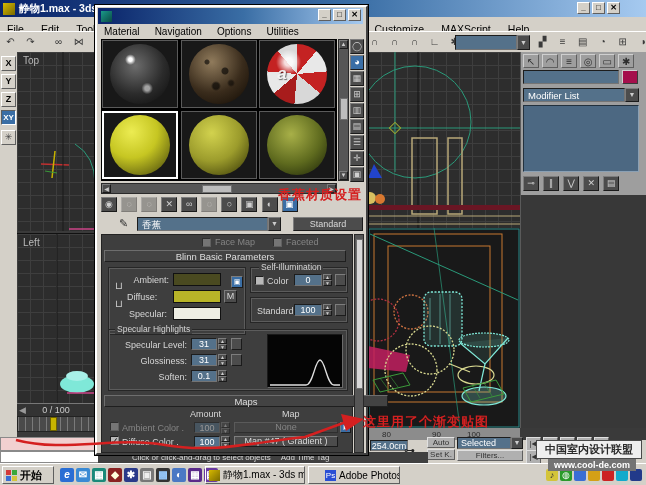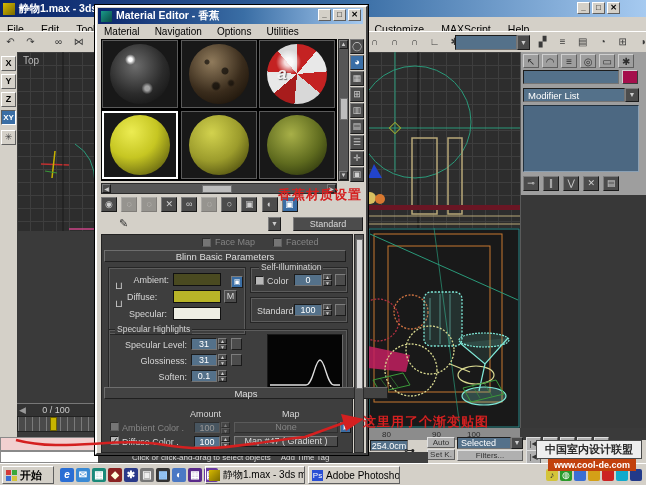--- a/index.html
+++ b/index.html
@@ -112,20 +112,29 @@
     <svg width="78" height="179" style="position:absolute;left:0;top:0;">
       <path d="M58,92 Q78,104 78,132" stroke="#2a9a7a" fill="none" stroke-width="1"></path>
       <line x1="24" y1="112" x2="52" y2="113" stroke="#c03030" stroke-width="1.5"></line>
       <line x1="38" y1="99" x2="35" y2="126" stroke="#c8b400" stroke-width="1.5"></line>
       <line x1="28" y1="119" x2="40" y2="121" stroke="#3a9a3a" stroke-width="1"></line>
       <line x1="52" y1="177" x2="78" y2="177" stroke="#cc4488" stroke-width="1.5"></line>
       <line x1="46" y1="0" x2="46" y2="179" stroke="#1b1b1b" stroke-width="1"></line>
     </svg>
   </div>
 
+  <div class="abs grid" style="left:17px;top:233px;width:78px;height:170px;border-top:1px solid #111;border-right:1px solid #111;">
+    <span class="vplabel abs" style="left:6px;top:3px;">Left</span>
+    <svg width="78" height="170" style="position:absolute;left:0;top:0;">
+      <ellipse cx="60" cy="150" rx="17" ry="9" fill="#7fe8d8"></ellipse>
+      <ellipse cx="60" cy="142" rx="11" ry="5" fill="#a8f0e8"></ellipse>
+      <line x1="50" y1="159" x2="78" y2="159" stroke="#cc4488" stroke-width="1.5"></line>
+      <line x1="40" y1="0" x2="40" y2="170" stroke="#1b1b1b" stroke-width="1"></line>
+    </svg>
+  </div>
 
   <div class="abs grid" style="left:368px;top:52px;width:152px;height:176px;">
     <svg width="152" height="176" style="position:absolute;left:0;top:0;">
       <line x1="50" y1="0" x2="50" y2="176" stroke="#141414" stroke-width="1"></line>
       <circle cx="47" cy="70" r="56" stroke="#2a9a7a" fill="none" stroke-width="1"></circle>
       <line x1="0" y1="76" x2="152" y2="76" stroke="#2a9a7a" stroke-width="1"></line>
       <line x1="27" y1="0" x2="27" y2="120" stroke="#2a9a7a" stroke-width="1"></line>
       <rect x="23" y="72" width="8" height="8" transform="rotate(45 27 76)" stroke="#9aa832" fill="none"></rect>
       <rect x="44" y="86" width="25" height="76" stroke="#b8a878" fill="none" stroke-width="1.5"></rect>
       <rect x="80" y="86" width="14" height="76" stroke="#b8a878" fill="none" stroke-width="1.5"></rect>
@@ -226,21 +235,20 @@
       <span class="meicon">⋁</span>
       <span class="meicon">✕</span>
       <span class="meicon">▤</span>
     </div>
     <div class="abs" style="left:0;top:143px;width:126px;height:233px;background:#383838;"></div>
   </div>
 
   <div class="abs chrome" style="left:95px;top:5px;width:273px;height:450px;border:2px solid;border-color:#ffffff #404040 #404040 #ffffff;box-shadow:0 0 0 1px #000;z-index:10;">
     <div class="abs titlebar" style="left:1px;top:1px;width:265px;height:16px;">
       <div style="width:11px;height:11px;background:linear-gradient(135deg,#1a9a8a,#0a4a44);margin-right:4px;"></div>
-      <span>Material Editor - 香蕉</span>
       <div style="position:absolute;right:2px;top:1px;display:flex;">
         <div class="winbtn">_</div>
         <div class="winbtn">□</div>
         <div class="winbtn">✕</div>
       </div>
     </div>
     <div class="abs" style="left:1px;top:18px;width:265px;height:13px;">
       <span class="menuitem" style="padding:0 6px;font-size:10px;">Material</span>
       <span class="menuitem" style="padding:0 6px;font-size:10px;">Navigation</span>
       <span class="menuitem" style="padding:0 6px;font-size:10px;">Options</span>
@@ -302,20 +310,21 @@
       <span class="meicon">∞</span>
       <span class="meicon dim">◌</span>
       <span class="meicon">○</span>
       <span class="meicon">▣</span>
       <span class="meicon">◐</span>
       <span class="meicon active-blue">▣</span>
     </div>
 
     <div class="abs" style="left:4px;top:209px;width:260px;height:17px;">
       <span class="abs" style="left:18px;top:1px;color:#333;font-size:11px;">✎</span>
+      <div class="abs nfield" style="left:36px;top:1px;width:131px;height:14px;text-align:left;padding:1px 0 0 4px;font-size:9.5px;">香蕉</div>
       <div class="abs sbtn" style="left:167px;top:1px;width:13px;height:14px;font-size:7px;line-height:12px;">▼</div>
       <div class="abs dbtn" style="left:192px;top:1px;width:70px;height:14px;line-height:12px;">Standard</div>
     </div>
 
     <div class="abs dpanel" style="left:4px;top:227px;width:252px;height:219px;border:1px solid #232323;">
 
       <div class="abs" style="left:100px;top:2px;display:flex;align-items:center;gap:4px;">
         <span class="cbx dim"></span>
         <span class="dlabel dim">Face Map</span>
         <span class="cbx dim" style="margin-left:14px;"></span>
@@ -381,21 +390,21 @@
             <span>▲</span>
             <span>▼</span>
           </div>
         <div class="abs" style="left:158px;top:4px;width:76px;height:54px;background:#050505;border:1px solid;border-color:#1a1a1a #6a6a6a #6a6a6a #1a1a1a;">
           <svg width="74" height="52">
               <path d="M2,50 L38,50 C45,50 47,25 52,25 C57,25 59,50 66,50 L72,50" stroke="#e0e0e0" fill="none" stroke-width="1.3"></path>
             </svg>
         </div>
       </div>
 
-      <div class="abs rollout" style="left:2px;top:152px;width:284px;height:12px;"><span>Maps</span></div>
+      <div class="abs rollout" style="left:2px;top:160px;width:284px;height:12px;"><span>Maps</span></div>
       <span class="abs dlabel" style="left:88px;top:174px;">Amount</span>
       <span class="abs dlabel" style="left:180px;top:174px;">Map</span>
 
       <div class="abs" style="left:0;top:186px;width:252px;height:13px;">
         <span class="cbx abs dim" style="left:8px;top:1px;"></span>
         <span class="abs dlabel dim" style="left:20px;top:2px;">Ambient Color .</span>
         <div class="abs nfield dim" style="left:92px;top:1px;width:26px;height:11px;">100</div>
         <div class="spin abs dim" style="left:119px;top:1px;">
             <span>▲</span>
             <span>▼</span>
@@ -431,21 +440,21 @@
   </div>
 
   <div class="abs redtext" style="left:278px;top:186px;z-index:30;">香蕉材质设置</div>
   <svg class="abs" style="left:10px;top:408px;z-index:30;" width="370" height="52">
     <path d="M6,32 C55,45 105,28 155,37 C205,46 250,33 295,29 L336,14" stroke="#d42020" stroke-width="2.5" fill="none"></path>
     <polygon points="331,6 354,11 336,23" fill="#d42020"></polygon>
   </svg>
   <div class="abs redtext" style="left:363px;top:413px;z-index:30;">这里用了个渐变贴图</div>
 
   <div class="abs" style="left:536px;top:440px;width:106px;height:19px;background:#efefef;border:1px solid #4a4a4a;color:#2a2a2a;font-weight:bold;font-size:11px;text-align:center;line-height:17px;z-index:40;white-space:nowrap;">中国室内设计联盟</div>
-  <div class="abs" style="left:548px;top:459px;width:88px;height:12px;background:#c2410c;color:#fff;font-weight:bold;font-size:9px;text-align:center;line-height:12px;z-index:40;">www.cool-de.com</div>
+  <div class="abs" style="left:548px;top:459px;width:88px;height:12px;background:#737373;color:#fff;font-weight:bold;font-size:9px;text-align:center;line-height:12px;z-index:40;">www.cool-de.com</div>
 
   <div class="abs chrome" style="left:0;top:463px;width:646px;height:22px;border-top:1px solid #fff;z-index:20;">
     <div class="abs bevout" style="left:2px;top:2px;width:52px;height:18px;display:flex;align-items:center;padding:0 3px;font-weight:bold;font-size:11px;">
       <div style="width:11px;height:11px;display:grid;grid-template-columns:5px 5px;grid-gap:1px;margin-right:3px;">
         <div style="background:#d43a3a;"></div>
           <div style="background:#3aa83a;"></div>
           <div style="background:#3a6ed4;"></div>
           <div style="background:#d4c43a;"></div>
       </div>
       <span>开始</span>
@@ -459,21 +468,21 @@
       <div class="qlicon" style="background:#777;color:#eee;">▣</div>
       <div class="qlicon" style="background:#333;color:#9cf;">▩</div>
       <div class="qlicon" style="background:#4a78c4;color:#fff;">◐</div>
       <div class="qlicon" style="background:#5a2a8a;color:#fff;">▦</div>
       <div class="qlicon" style="background:#6a3aa0;color:#fff;">▤</div>
     </div>
     <div class="abs bevout" style="left:205px;top:2px;width:100px;height:18px;display:flex;align-items:center;padding:0 3px;font-size:10px;white-space:nowrap;overflow:hidden;">
       <div style="width:11px;height:11px;background:linear-gradient(135deg,#d6b800,#7a6a00);margin-right:3px;flex-shrink:0;"></div>
       <span>静物1.max - 3ds m...</span>
     </div>
-    <div class="abs bevout" style="left:308px;top:2px;width:92px;height:18px;display:flex;align-items:center;padding:0 3px;font-size:10px;white-space:nowrap;overflow:hidden;">
+    <div class="abs bevout" style="left:308px;top:2px;width:92px;height:18px;display:flex;align-items:center;padding:0 16px;font-size:10px;white-space:nowrap;overflow:hidden;">
       <div style="width:11px;height:11px;background:#2a4fd4;color:#fff;font-size:8px;text-align:center;line-height:11px;margin-right:3px;flex-shrink:0;">Ps</div>
       <span>Adobe Photoshop</span>
     </div>
     <div class="abs" style="right:4px;top:5px;display:flex;">
       <div class="trayicon" style="background:#d4c43a;color:#333;">♪</div>
       <div class="trayicon" style="background:#2a9a2a;color:#fff;">◍</div>
       <div class="trayicon" style="background:#3a6ed4;"></div>
       <div class="trayicon" style="background:#d4a017;"></div>
       <div class="trayicon" style="background:#cc2222;"></div>
       <div class="trayicon" style="background:#11aacc;"></div>

